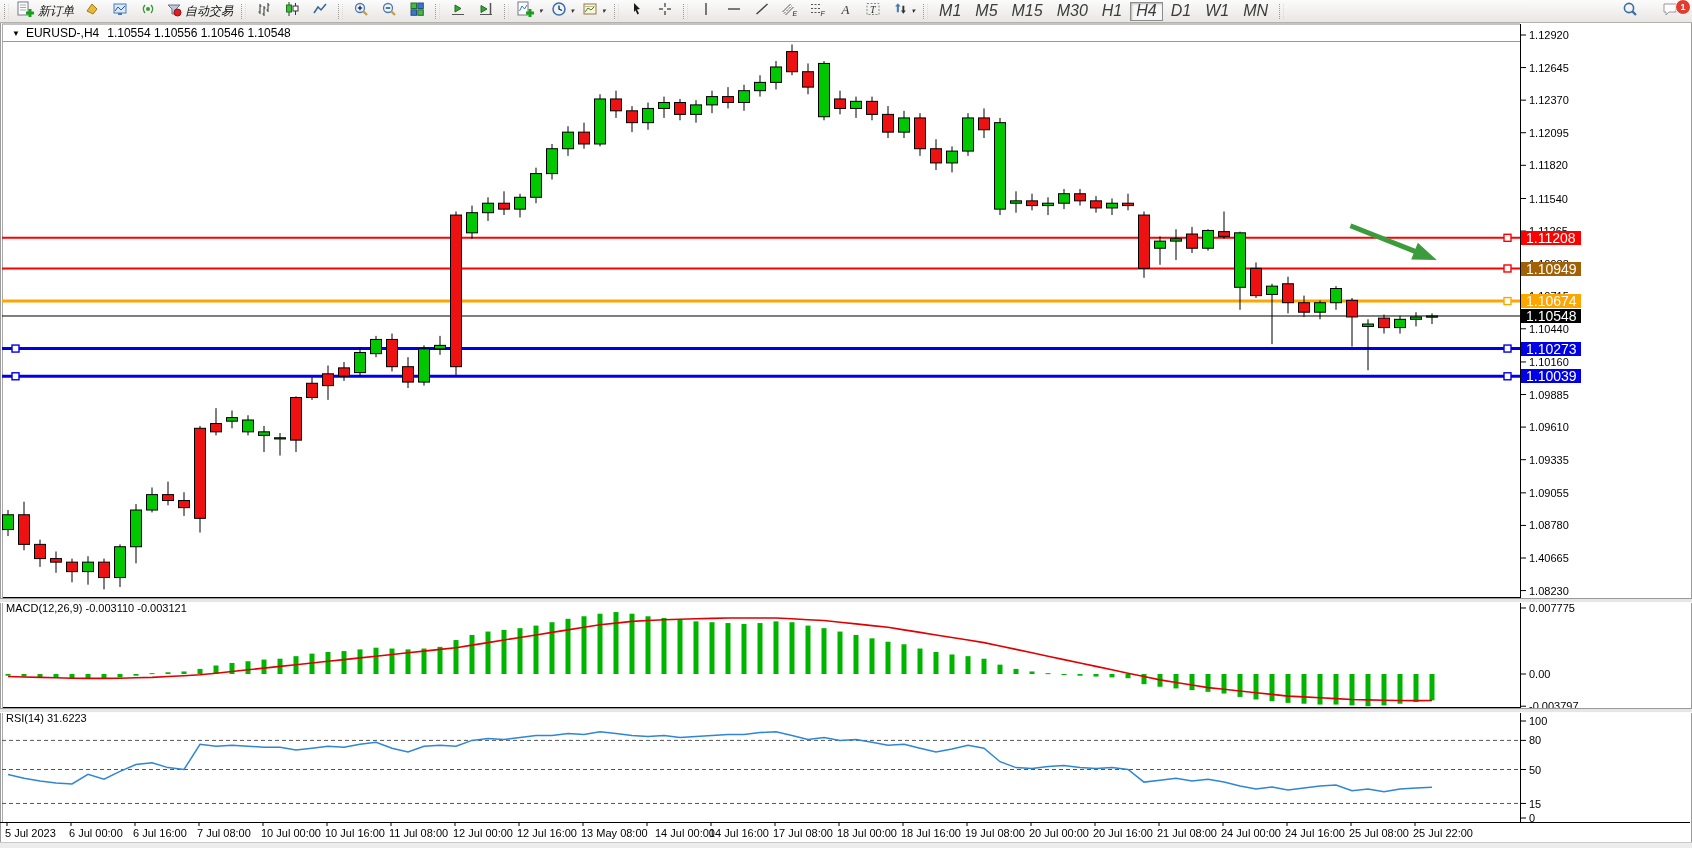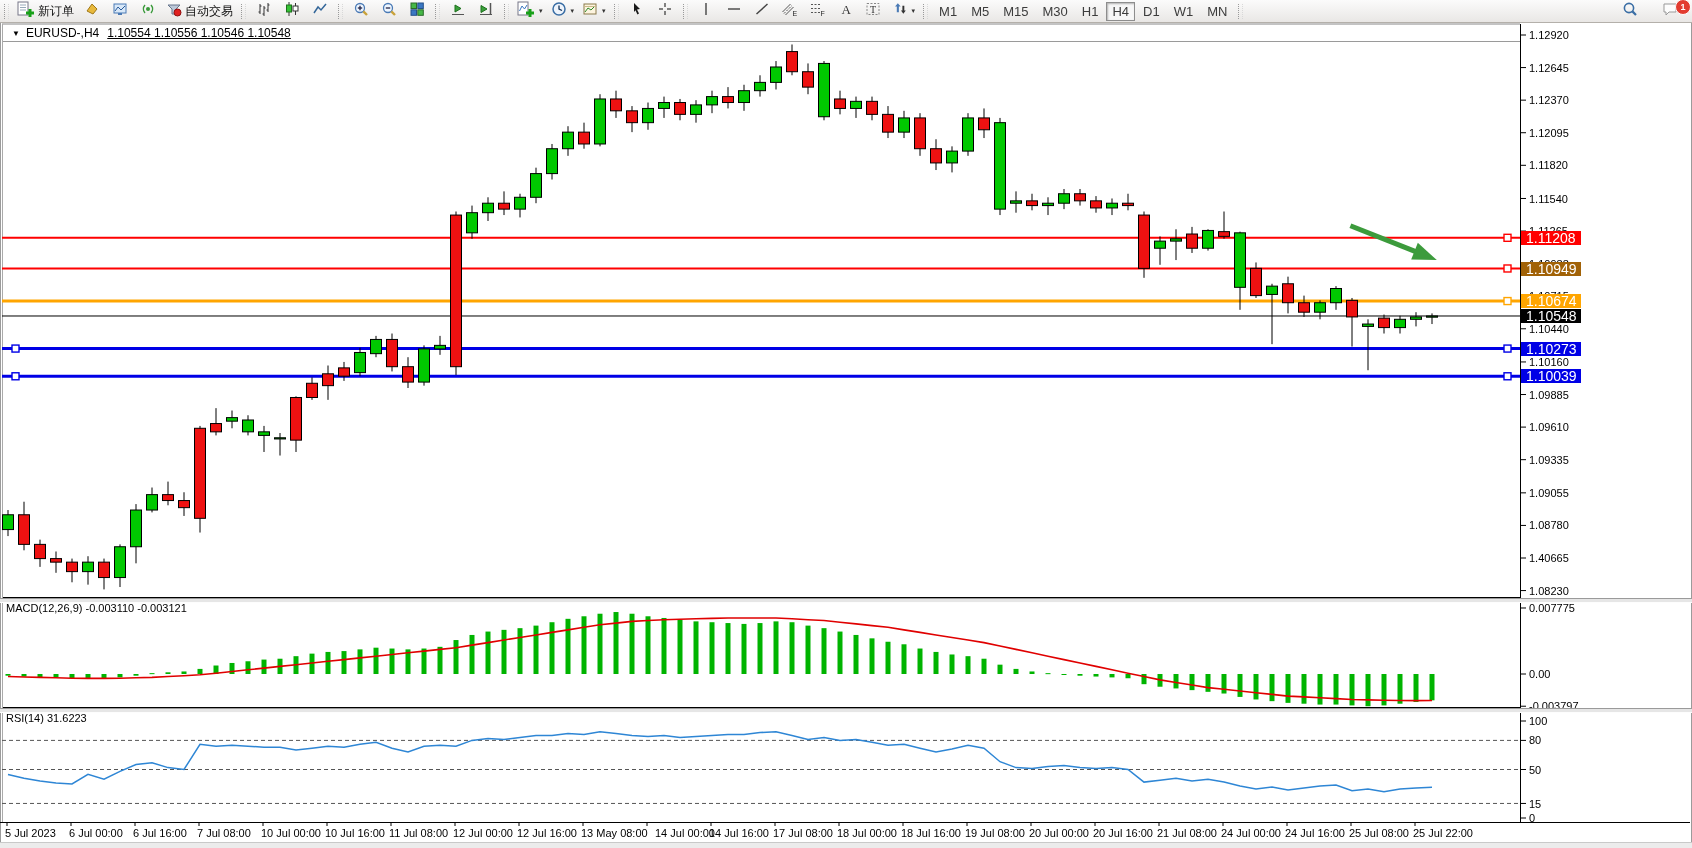--- a/index.html
+++ b/index.html
@@ -2,40 +2,40 @@
 <html><head>
 <meta charset="utf-8">
 <style>
   html,body{margin:0;padding:0;width:1692px;height:848px;overflow:hidden;
     font-family:"Liberation Sans",sans-serif;background:#f0f0f0;position:relative;}
   
   .toolbar{position:absolute;left:0;top:0;width:1692px;height:22px;
     background:linear-gradient(#fbfbfb,#e9e7e5);border-bottom:1px solid #b4b0aa;
     display:flex;align-items:center;z-index:50;}
   #tb-groups{display:flex;align-items:center;height:22px;}
-  .tb-group{display:flex;align-items:center;height:22px;}
+  .tb-group{display:flex;align-items:center;height:22px;font-style:italic;}
   .grip{width:3px;height:15px;border-left:1px dotted #9a9a9a;border-right:1px dotted #d8d8d8;margin:0 4px;}
   .tb-btn{height:20px;min-width:20px;display:flex;align-items:center;justify-content:center;
     gap:3px;padding:0 3px;border:1px solid transparent;border-radius:2px;cursor:default;}
   .tb-btn .lbl{font-size:12px;color:#111;white-space:nowrap;}
   .caret{font-size:7px;color:#333;margin-left:1px;}
-  .tf-btn{height:17px;padding:0 5px;font-size:13px;color:#3c3c3c;border:1px solid transparent;margin:0 1px;
+  .tf-btn{height:17px;padding:0 5px;font-size:16px;color:#3c3c3c;border:1px solid transparent;margin:0 1px;
     display:flex;align-items:center;}
   .tf-btn.active{border:1px solid #8d8d8d;background:#f7f7f7;box-shadow:inset 1px 1px 2px rgba(0,0,0,.28);}
   .tb-right{position:absolute;right:8px;top:0;height:22px;display:flex;align-items:center;gap:12px;}
   .noti-wrap{position:relative;}
   .badge{position:absolute;top:-2px;right:-8px;background:#e23c30;color:#fff;font-size:9px;font-weight:bold;
     border-radius:8px;min-width:14px;height:14px;display:flex;align-items:center;justify-content:center;
     border:1px solid #fff;}
   
   .chart-window{position:absolute;left:0;top:22px;width:1692px;height:820px;background:#fff;
     border-left:1px solid #9b9b9b;border-right:1px solid #9b9b9b;box-sizing:border-box;}
   .chart-title{position:absolute;left:12px;top:26px;font-size:12px;color:#000;z-index:20;white-space:nowrap;}
   .chart-title .tri{font-size:8px;margin-right:6px;vertical-align:1px;}
-  .chart-title .qp{margin-left:8px;text-decoration:underline;}
+  .chart-title .qp{margin-left:8px;}
   .hdr-line{position:absolute;left:2px;top:41px;width:1518px;height:1px;background:#9a9a9a;z-index:1;}
   #plot{position:absolute;left:0;top:0;z-index:5;pointer-events:none;}
   .groove{position:absolute;left:0;width:1692px;height:3px;background:#e6e6e6;
     border-top:1px solid #9a9a9a;border-bottom:1px solid #fdfdfd;z-index:8;}
   .y-tick{position:absolute;left:1529px;font-size:11px;color:#000;transform:translateY(-50%);z-index:6;white-space:nowrap;}
   .line-label{position:absolute;left:1521px;width:60px;height:14px;color:#fff;font-size:14px;
     display:flex;align-items:center;padding-left:5px;box-sizing:border-box;transform:translateY(-50%);z-index:7;}
   .pane-label{position:absolute;left:6px;font-size:11px;color:#000;z-index:9;white-space:nowrap;}
   .x-label{position:absolute;top:827px;font-size:11px;color:#000;z-index:6;white-space:nowrap;}
   .bottom-strip{position:absolute;left:0;top:842px;width:1692px;height:6px;background:#ececec;border-top:1px solid #c9c9c9;z-index:4;}

